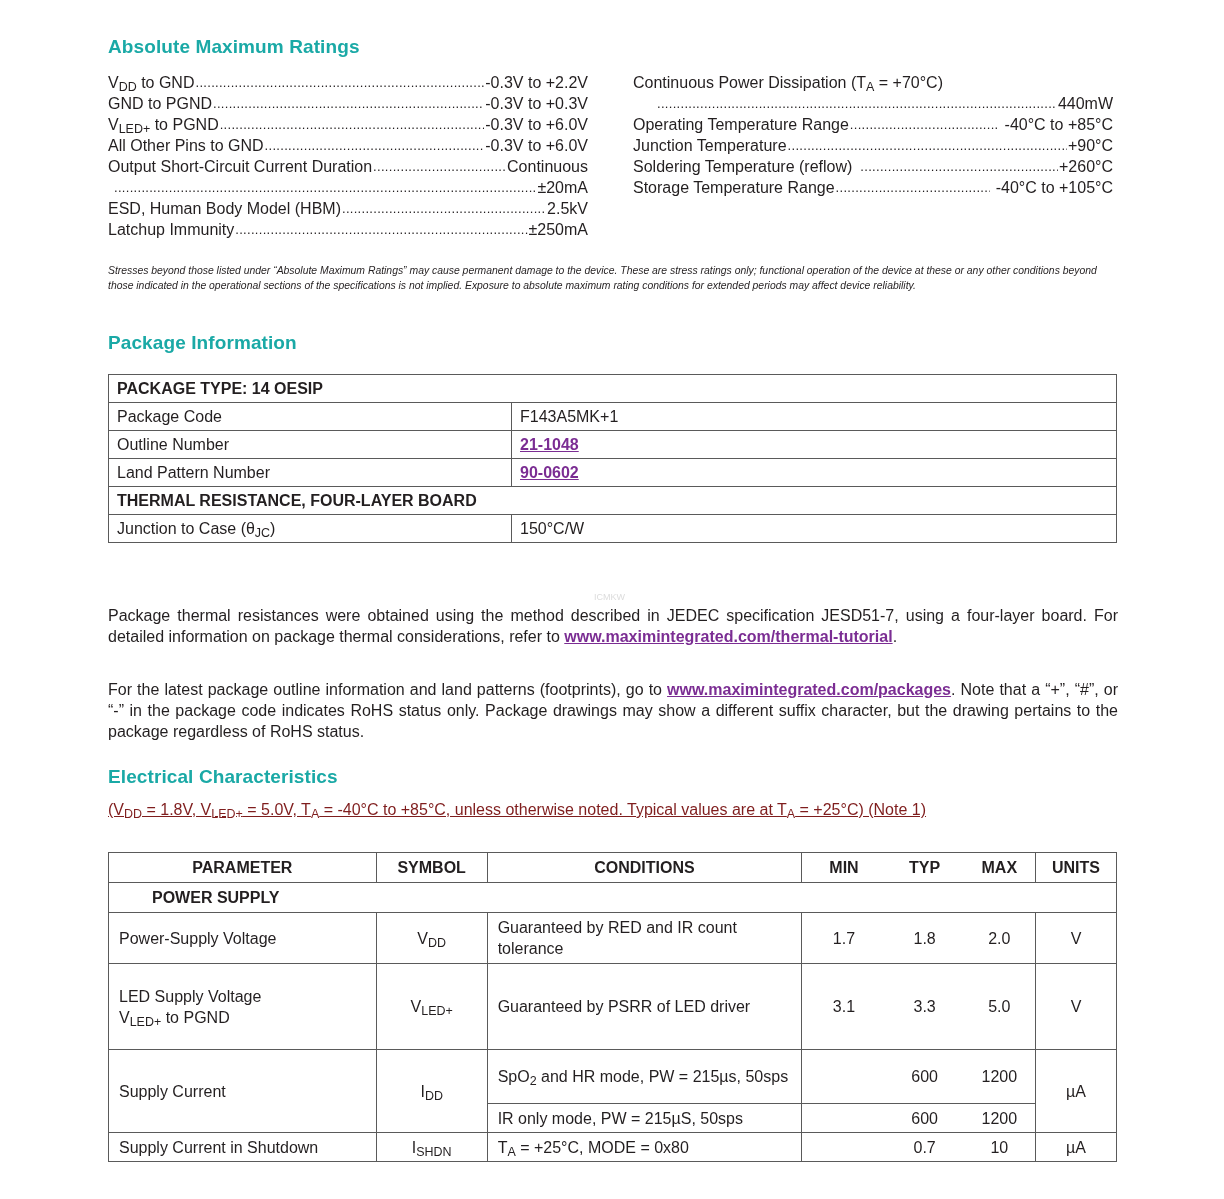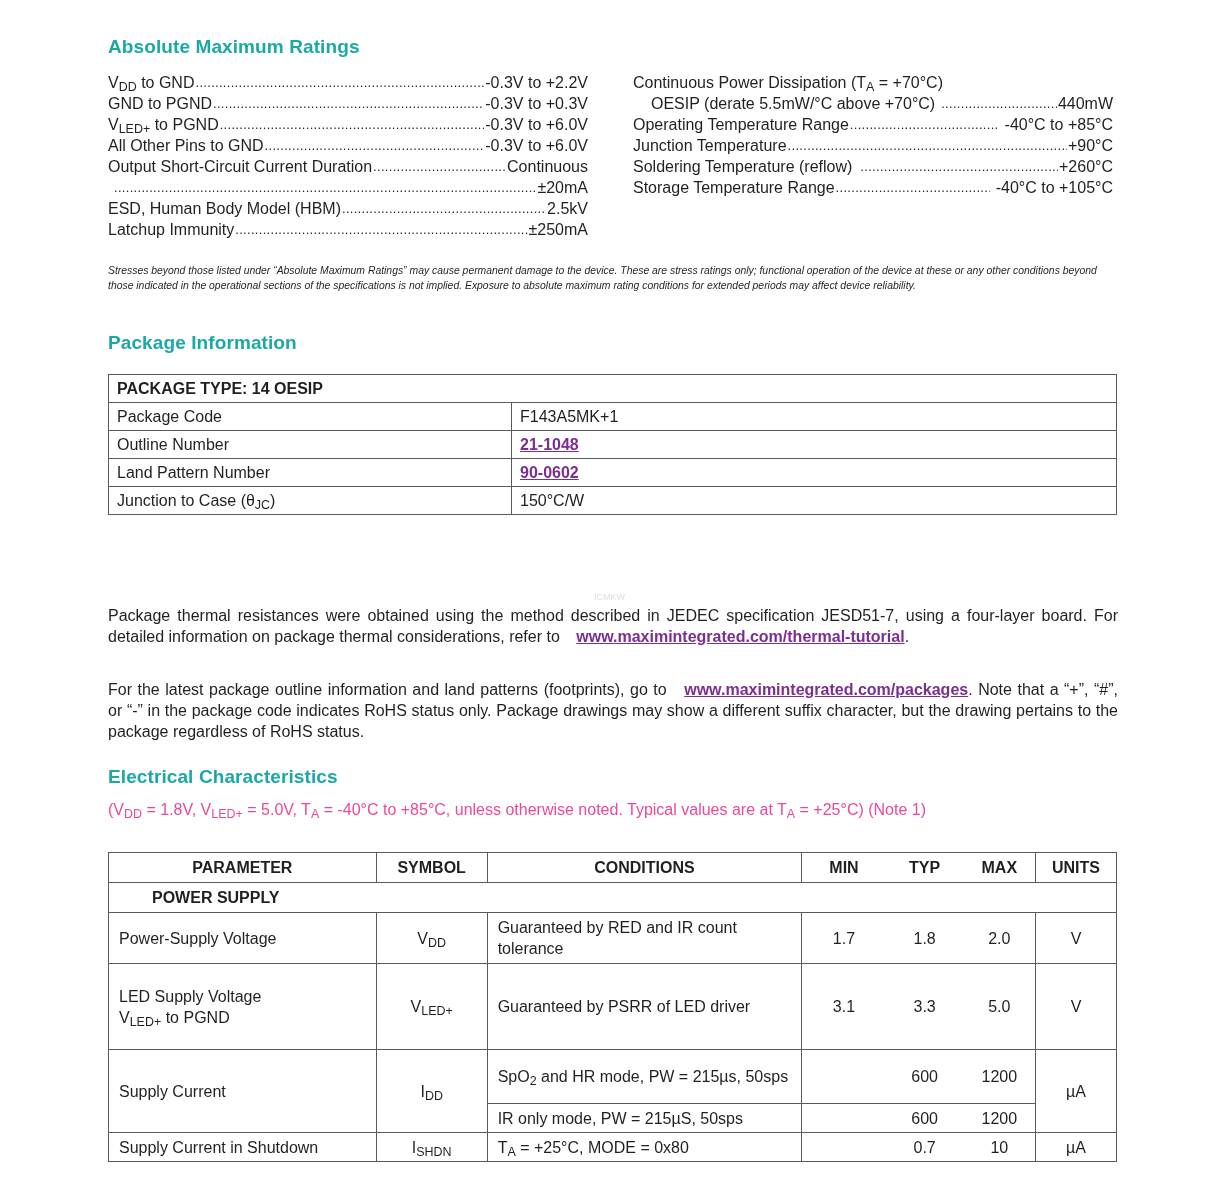--- a/index.html
+++ b/index.html
@@ -19,23 +19,23 @@
           line-height: 14.6px; font-style: italic; color: #231f20; }
   table { border-collapse: collapse; position: absolute; font-family: "Liberation Sans", sans-serif; }
   td, th { border: 1px solid #5a5a5a; font-size: 16px; color: #231f20; }
   .pkg { left: 108px; top: 374px; width: 1009px; }
   .pkg td { height: 27px; padding: 0 0 0 8px; line-height: 27px; margin-left: 16px; }
   .pkg td.k { width: 394px; }
   .pkg td.head { font-weight: bold; }
   .pkg a { color: #7b2d93; font-weight: bold; text-decoration: underline; }
   .para { position: absolute; left: 108px; width: 1010px; font-size: 16px; line-height: 21px;
           text-align: justify; color: #231f20; }
-  .para a { color: #7b2d93; font-weight: bold; text-decoration: underline; margin-left: 12px; }
+  .para a { color: #7b2d93; font-weight: bold; text-decoration: underline; }
   .watermark { position: absolute; left: 594px; top: 592px; font-size: 9px; color: #dcdcdc; }
-  .cond { position: absolute; left: 108px; top: 801px; font-size: 16px; color: #ec4899; white-space: nowrap; }
+  .cond { position: absolute; left: 108px; top: 801px; font-size: 16px; color: #7f1d1d; white-space: nowrap; text-decoration: underline; }
   .ec { left: 108px; top: 852px; width: 1009px; border: 1px solid #3a3a3a; }
   .ec th { font-weight: bold; height: 29px; padding: 0; text-align: center; margin-top: 35px; }
   .ec td { padding: 0 10px; line-height: 21px; }
   .ec td.c { text-align: center; padding: 0; }
   .ec td.nb-r { border-right: none; }
   .ec td.nb-l { border-left: none; margin-top: 7px; }
   .ec th.nb-r { border-right: none; }
   .ec th.nb-l { border-left: none; }
   .ec td.sec { font-weight: bold; height: 29px; padding-left: 43px; }
 </style>
@@ -84,21 +84,20 @@
     <span class="dots"></span>
     <span class="val">±250mA</span>
   </div>
 </div>
 
 <div>
   <div class="rating" style="left:633px;top:72px;width:480px;">
     <span class="lbl"><span>Continuous Power Dissipation (T</span><sub>A</sub><span> = +70°C)</span></span>
   </div>
   <div class="rating" style="left:651px;top:93px;width:462px;">
-    <span class="lbl">OESIP (derate 5.5mW/°C above +70°C)</span>
     <span class="dots" style="margin-left:6px;"></span>
     <span class="val">440mW</span>
   </div>
   <div class="rating" style="left:633px;top:114px;width:480px;">
     <span class="lbl">Operating Temperature Range</span>
     <span class="dots" style="margin-right:8px;"></span>
     <span class="val">-40°C to +85°C</span>
   </div>
   <div class="rating" style="left:633px;top:135px;width:480px;">
     <span class="lbl">Junction Temperature</span>
@@ -130,20 +129,23 @@
     <td class="k">Package Code</td>
     <td>F143A5MK+1</td>
   </tr>
   <tr>
     <td class="k">Outline Number</td>
     <td><a>21-1048</a></td>
   </tr>
   <tr>
     <td class="k">Land Pattern Number</td>
     <td><a>90-0602</a></td>
+  </tr>
+  <tr>
+    <td class="head" colspan="2">THERMAL RESISTANCE, FOUR-LAYER BOARD</td>
   </tr>
   <tr>
     <td class="k"><span>Junction to Case (θ</span><sub>JC</sub><span>)</span></td>
     <td>150°C/W</td>
   </tr>
 </tbody>
   </table>
 
 <div class="watermark">ICMKW</div>
 

